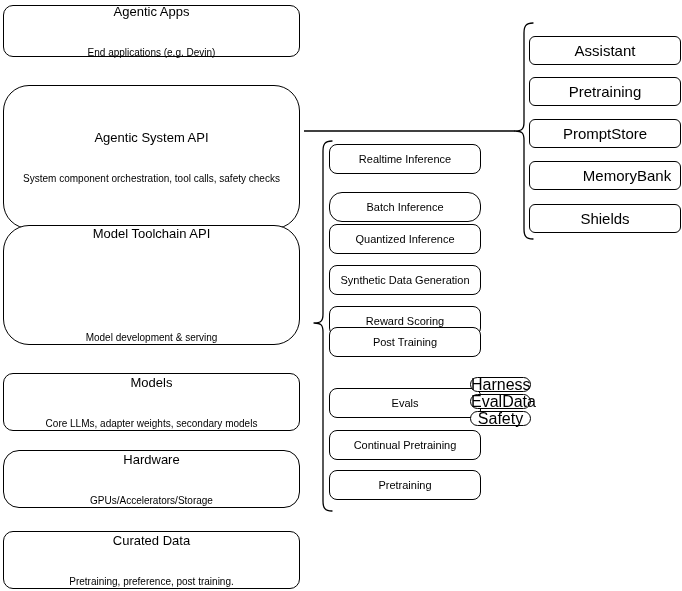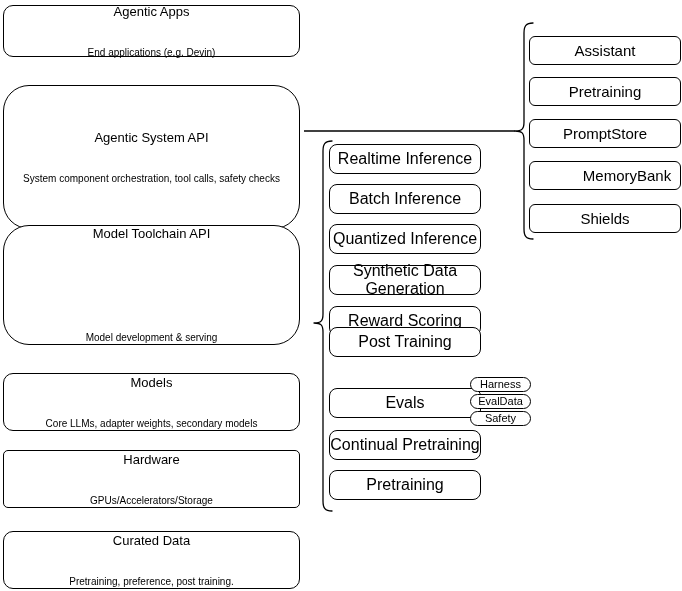--- a/index.html
+++ b/index.html
@@ -21,34 +21,34 @@
     flex-direction: column;
     align-items: center;
     justify-content: center;
     text-align: center;
   }
   .layer { left: 3px; width: 297px; }
   .layer .title { font-size: 13px; line-height: 16px; }
   .layer .subtitle { font-size: 10px; line-height: 13px; margin-top: 3px; }
   .svc {
     left: 329px; width: 152px; height: 30px;
-    border-radius: 8px; font-size: 16px;
+    border-radius: 8px; font-size: 11px;
   }
   .comp {
     left: 529px; width: 152px; height: 29px;
     border-radius: 6px; font-size: 15px;
   }
   .badge {
     position: absolute;
     box-sizing: border-box;
     left: 470px; width: 61px; height: 15px;
     border: 1px solid #000000;
     border-radius: 8px;
     background: #ffffff;
-    font-size: 11px; line-height: 13px;
+    font-size: 16px; line-height: 13px;
     text-align: center;
     z-index: 3;
   }
   .svc, .comp { z-index: 2; }
   .layer { z-index: 2; gap: 23px; }
   #connectors {
     position: absolute;
     top: 0; left: 0;
     z-index: 1;
   }
@@ -79,32 +79,32 @@
   <div class="node layer" style="top:225px; height:120px; border-radius:26px;justify-content:space-between;">
     <div class="title">Model Toolchain API</div>
     <div class="subtitle">Model development &amp; serving</div>
   </div>
 
   <div class="node layer" style="top:373px; height:58px; border-radius:10px;">
     <div class="title">Models</div>
     <div class="subtitle">Core LLMs, adapter weights, secondary models</div>
   </div>
 
-  <div class="node layer" style="top:450px; height:58px; border-radius:5px;">
+  <div class="node layer" style="top:450px; height:58px; border-radius:16px;">
     <div class="title">Hardware</div>
     <div class="subtitle">GPUs/Accelerators/Storage</div>
   </div>
 
   <div class="node layer" style="top:531px; height:58px; border-radius:10px;">
     <div class="title">Curated Data</div>
     <div class="subtitle">Pretraining, preference, post training.</div>
   </div>
 
   <div class="node svc" style="top:144px;">Realtime Inference</div>
-  <div class="node svc" style="top:184px;">Batch Inference</div>
+  <div class="node svc" style="top:192px;border-radius:13px;">Batch Inference</div>
   <div class="node svc" style="top:224px;">Quantized Inference</div>
   <div class="node svc" style="top:265px;">Synthetic Data Generation</div>
   <div class="node svc" style="top:306px;">Reward Scoring</div>
   <div class="node svc" style="top:327px;">Post Training</div>
   <div class="node svc" style="top:388px;">Evals</div>
   <div class="node svc" style="top:430px;">Continual Pretraining</div>
   <div class="node svc" style="top:470px;">Pretraining</div>
 
   <div class="badge" style="top:377px;">Harness</div>
   <div class="badge" style="top:394px;">EvalData</div>

